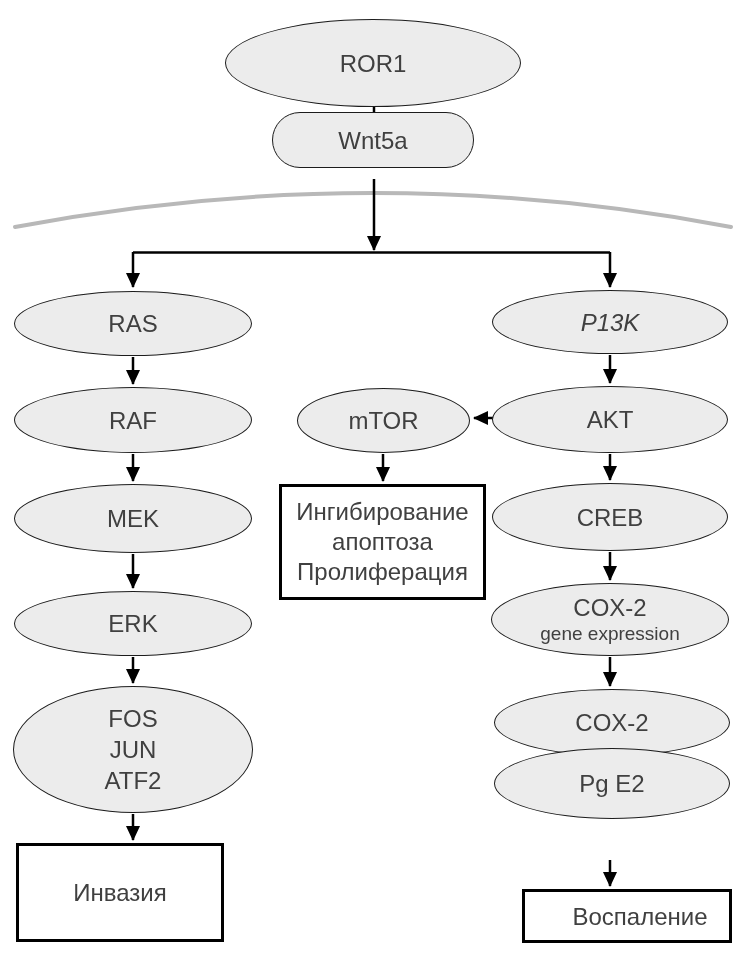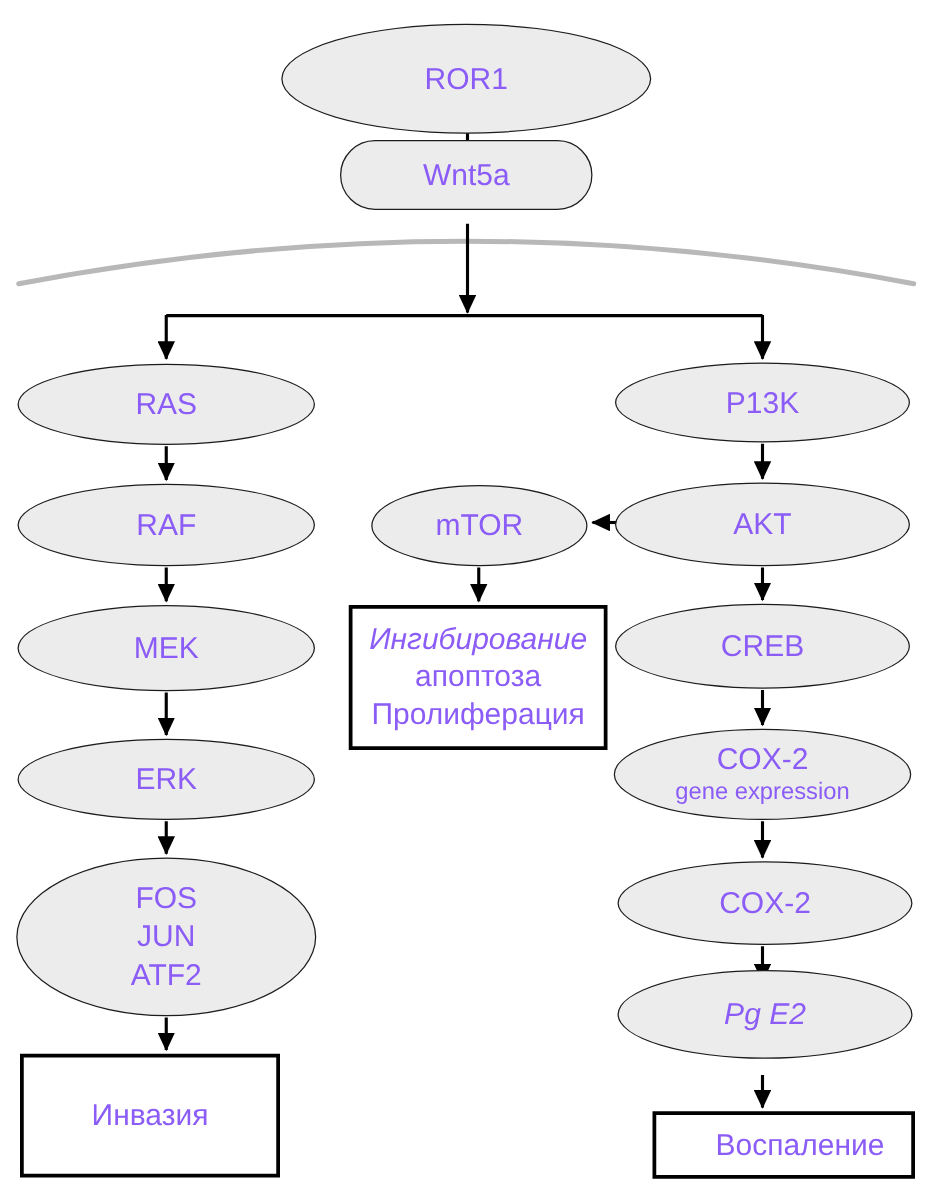--- a/index.html
+++ b/index.html
@@ -2,21 +2,21 @@
 <html><head>
 <meta charset="utf-8">
 <style>
   html, body { margin: 0; padding: 0; background: #ffffff; }
   .canvas {
     position: relative;
     width: 748px;
     height: 961px;
     background: #ffffff;
     font-family: "Liberation Sans", sans-serif;
-    color: #8b5cf6;
+    color: #404040;
     overflow: hidden;
   }
   svg.connectors { position: absolute; left: 0; top: 0; }
   .node {
     position: absolute;
     display: flex;
     flex-direction: column;
     align-items: center;
     justify-content: center;
     text-align: center;
@@ -112,47 +112,47 @@
 
   <div class="node box" style="left:16px; top:843px; width:208px; height:99px;">
     <span class="lbl">Инвазия</span>
   </div>
 
   <div class="node ellipse" style="left:297px; top:388px; width:173px; height:65px;">
     <span class="lbl">mTOR</span>
   </div>
 
   <div class="node box" style="left:279px; top:484px; width:207px; height:116px;">
-    <span class="lbl" style="line-height:30px;font-style:italic;">Ингибирование</span>
+    <span class="lbl" style="line-height:30px;">Ингибирование</span>
     <span class="lbl" style="line-height:30px;">апоптоза</span>
     <span class="lbl" style="line-height:30px;">Пролиферация</span>
   </div>
 
-  <div class="node ellipse" style="left:492px; top:290px; width:236px; height:64px;">
+  <div class="node ellipse" style="left:492px; top:290px; width:236px; height:64px;font-style:italic;">
     <span class="lbl">P13K</span>
   </div>
 
   <div class="node ellipse" style="left:492px; top:386px; width:236px; height:67px;">
     <span class="lbl">AKT</span>
   </div>
 
   <div class="node ellipse" style="left:492px; top:483px; width:236px; height:68px;">
     <span class="lbl">CREB</span>
   </div>
 
   <div class="node ellipse" style="left:491px; top:583px; width:238px; height:73px;">
     <span class="lbl" style="line-height:28px;">COX-2</span>
     <span class="sub">gene expression</span>
   </div>
 
   <div class="node ellipse" style="left:494px; top:689px; width:236px; height:67px;">
     <span class="lbl">COX-2</span>
   </div>
 
-  <div class="node ellipse" style="left:494px; top:776px; width:236px; height:71px;font-style:italic;">
+  <div class="node ellipse" style="left:494px; top:748px; width:236px; height:71px;">
     <span class="lbl">Pg E2</span>
   </div>
 
   <div class="node box" style="left:522px; top:889px; width:210px; height:54px;padding-left:26px;">
     <span class="lbl">Воспаление</span>
   </div>
 
 </div>
 
 </body></html>

